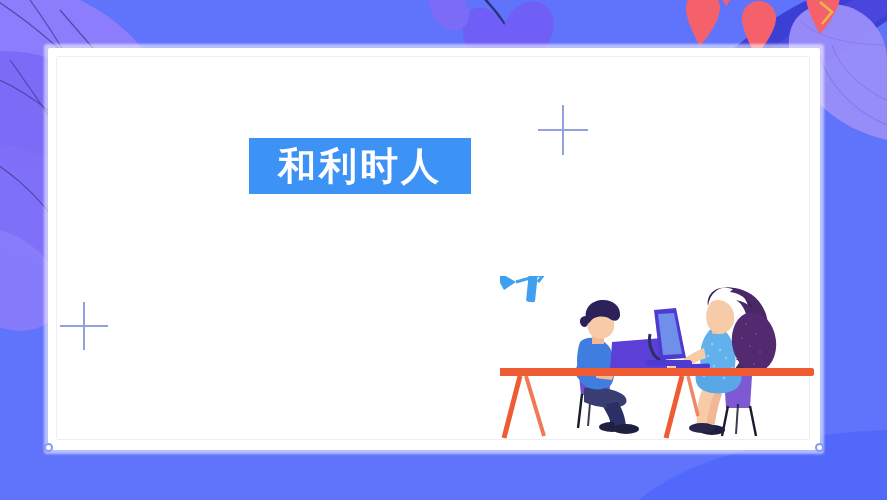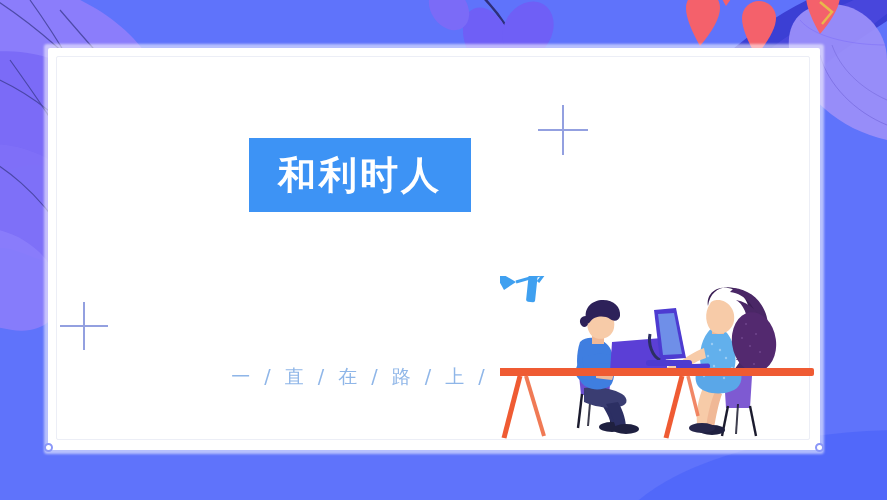--- a/index.html
+++ b/index.html
@@ -71,21 +71,21 @@
   }
   .plus::before { left: 50%; top: 0; width: 2px; height: 100%; transform: translateX(-50%); }
   .plus::after  { top: 50%; left: 0; height: 2px; width: 100%; transform: translateY(-50%); }
   .plus.p1 { left: 538px; top: 105px; width: 50px; height: 50px; }
   .plus.p2 { left: 60px; top: 302px; width: 48px; height: 48px; }
 
   
   .badge {
     position: absolute;
     left: 249px; top: 138px;
-    width: 222px; height: 74px;
+    width: 222px; height: 56px;
     background: #3d93f5;
     display: flex;
     align-items: center;
     justify-content: center;
   }
   .badge-text {
     color: #ffffff;
     font-size: 38px;
     font-weight: 700;
     letter-spacing: 3px;
@@ -235,21 +235,20 @@
   <div class="corner-dot br"></div>
 
   <div class="plus p1"></div>
   <div class="plus p2"></div>
 
   <div class="badge">
     <span class="badge-text">和利时人</span>
   </div>
 
 
-  <div class="subtitle">一 / 直 / 在 / 路 / 上 /</div>
 
   <svg class="illus" viewBox="0 0 320 172">
 
     <g>
       <path d="M-8,-8 L16,6 L4,14 Z" fill="#3fa0f0"></path>
       <rect x="28" y="-14" width="9" height="40" rx="2" fill="#3fa0f0" transform="rotate(6 32 6)"></rect>
       <path d="M16,6 L44,-2" stroke="#3fa0f0" stroke-width="3" fill="none"></path>
       <path d="M44,-2 L36,-10 M44,-2 L38,6" stroke="#3fa0f0" stroke-width="3" fill="none"></path>
     </g>
 

